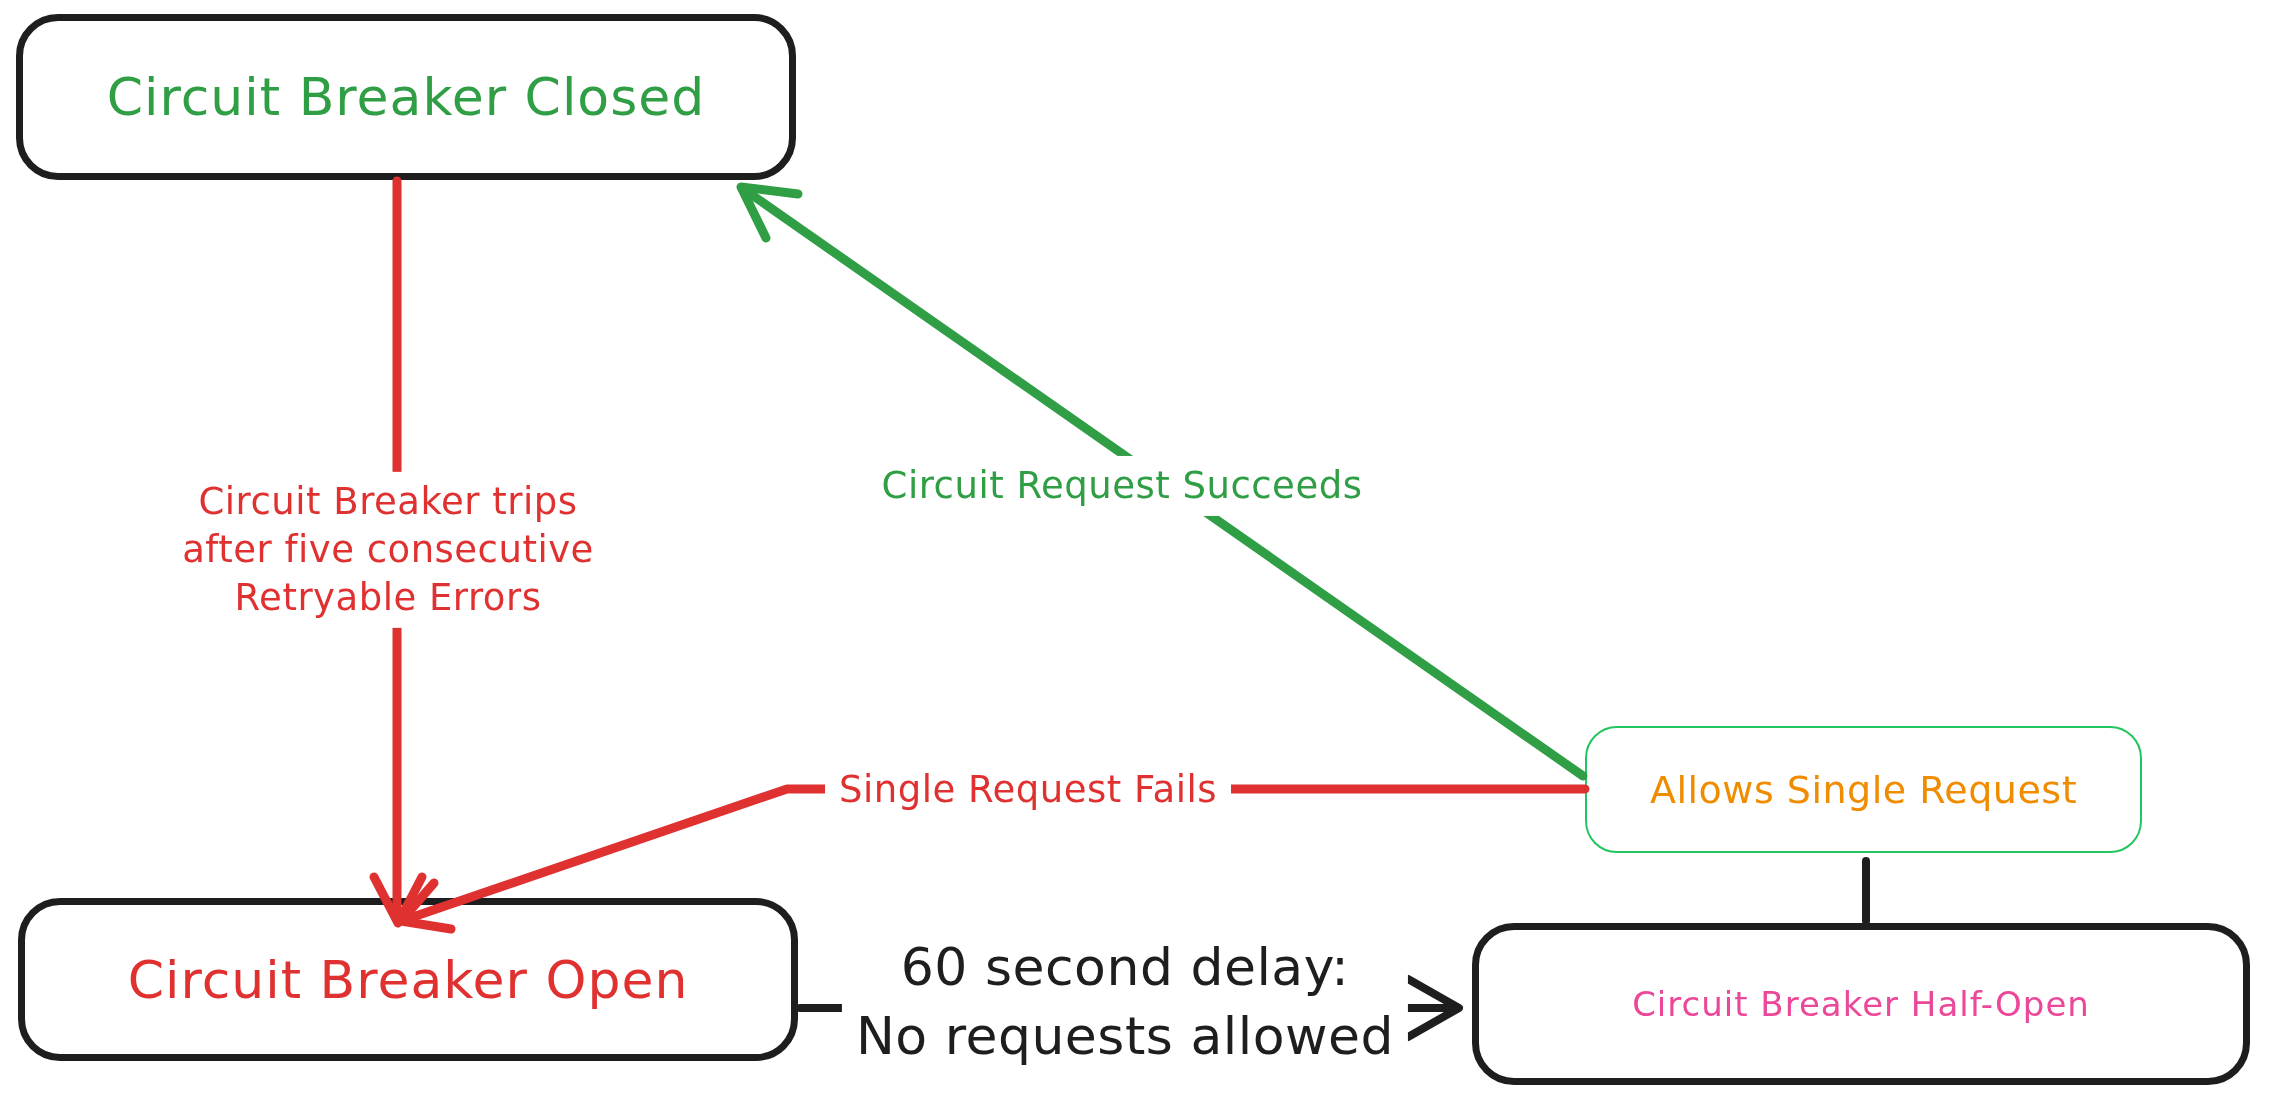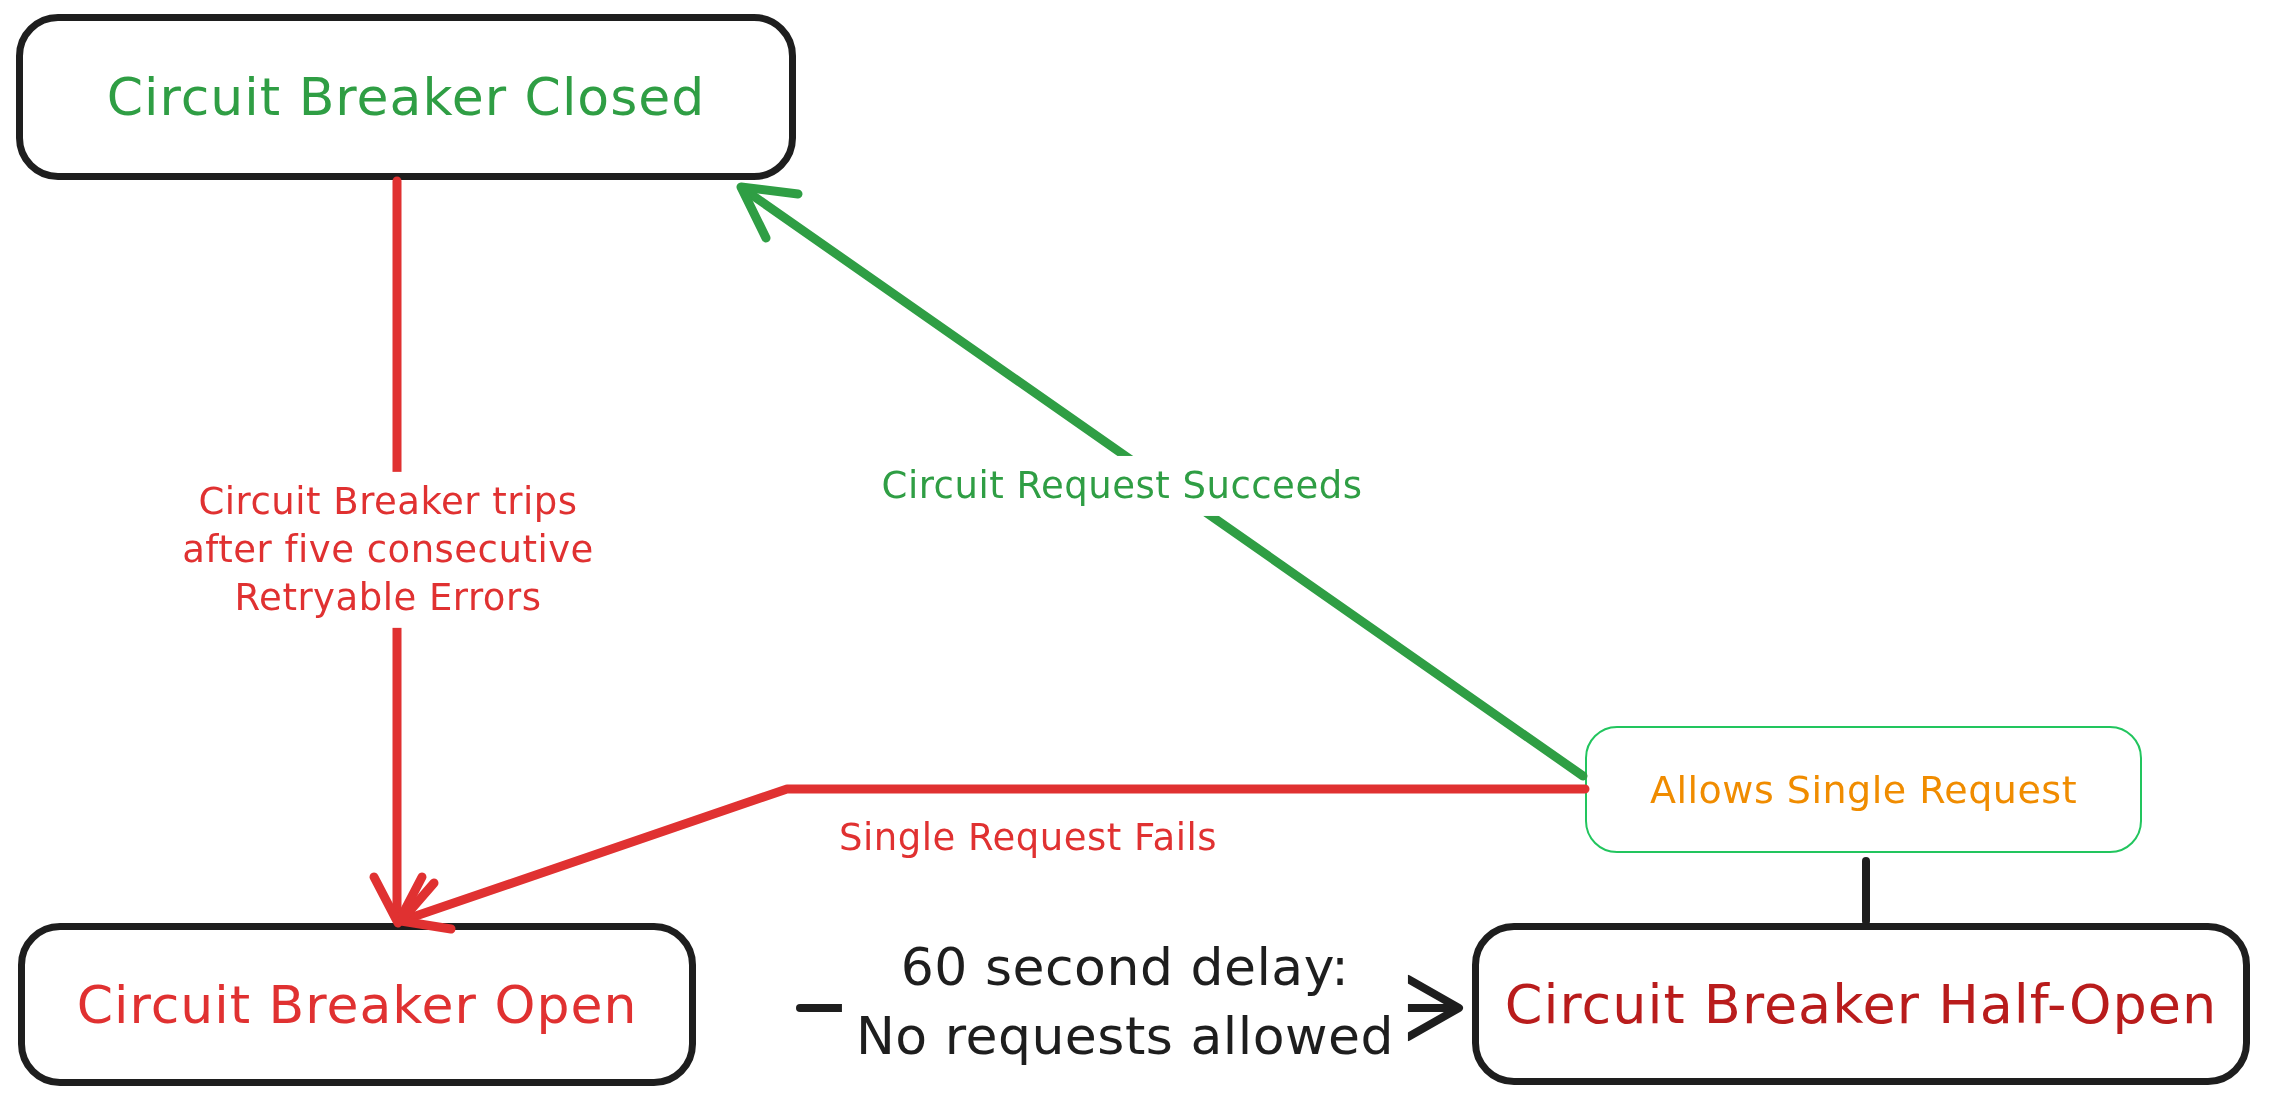--- a/index.html
+++ b/index.html
@@ -21,27 +21,27 @@
     justify-content: center;
     box-sizing: border-box;
     z-index: 1;
   }
   .node-label {
     font-size: 52px;
     letter-spacing: 1px;
     white-space: nowrap;
   }
   .node-closed   { left: 16px;   top: 14px;  width: 780px; height: 166px; }
-  .node-open     { left: 18px;   top: 923px; width: 678px; height: 163px; text-align: center; }
+  .node-open     { left: 18px;   top: 898px; width: 780px; height: 163px; text-align: center; }
   .node-halfopen { left: 1472px; top: 923px; width: 778px; height: 162px; }
   .node-allows   { left: 1585px; top: 726px; width: 557px; height: 127px;
                    border: 2px solid #22c55e; border-radius: 32px; }
   .node-closed   .node-label { color: #2f9e44; }
   .node-open     .node-label { color: #e03131; }
-  .node-halfopen .node-label { color: #b91c1c; font-size: 54px; text-align: center; }
+  .node-halfopen .node-label { color: #ec4899; font-size: 34px; text-align: center; }
   .node-allows   .node-label { color: #f08c00; font-size: 38px; letter-spacing: 0.5px; }
 
   .edges-svg {
     position: absolute;
     left: 0; top: 0;
     width: 2272px; height: 1107px;
     z-index: 2;
     pointer-events: none;
   }
   .edge-label {
@@ -51,21 +51,21 @@
     padding: 6px 14px;
     text-align: center;
     white-space: pre-line;
     font-size: 37px;
     line-height: 1.3;
     letter-spacing: 0.5px;
     z-index: 3;
   }
   .label-trip    { left: 388px;  top: 550px;  color: #e03131; }
   .label-succeed { left: 1122px; top: 486px;  color: #2f9e44; }
-  .label-fail    { left: 1028px; top: 790px;  color: #e03131; margin-top: 48px; }
+  .label-fail    { left: 1028px; top: 790px;  color: #e03131; }
   .label-delay   { left: 1125px; top: 1002px; color: #1e1e1e; font-size: 52px; line-height: 1.32; }
 </style>
 </head>
 <body>
 
 <div class="canvas">
 
   <div class="node node-closed">
     <span class="node-label">Circuit Breaker Closed</span>
   </div>

